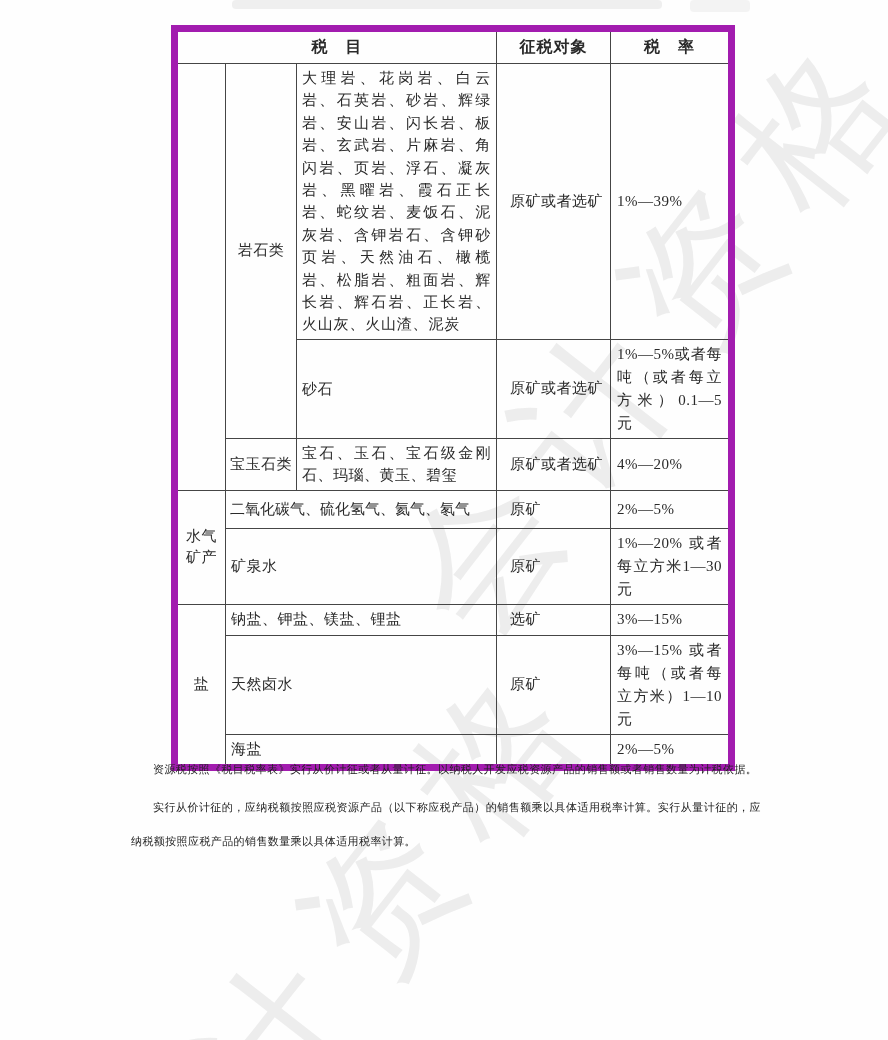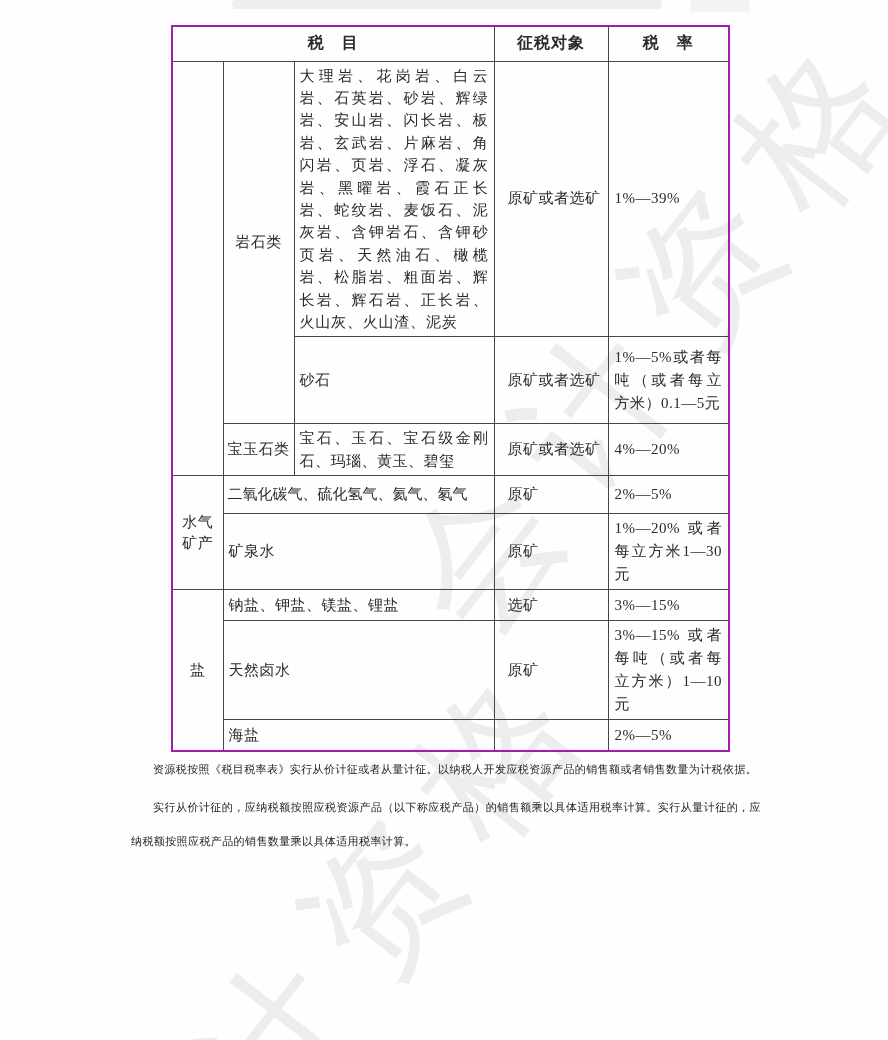--- a/index.html
+++ b/index.html
@@ -52,21 +52,21 @@
     font-size: 15px;
     color: #2a2a2a;
   }
   .tax-table th, .tax-table td {
     border: 1px solid #454545;
     padding: 2px 5px;
     vertical-align: middle;
     font-weight: normal;
     letter-spacing: 0.5px;
   }
-  .tax-table { border: 2px solid #a21caf; }
+  .tax-table { border: 7px solid #a21caf; }
   .tax-table th {
     font-weight: bold;
     text-align: center;
     font-size: 16px;
     letter-spacing: 1px;
   }
   td.cA { text-align: center; line-height: 21px; padding: 2px 3px; }
   td.cB { text-align: center; line-height: 21px; padding: 2px 2px; }
   td.cC { text-align: justify; line-height: 22.4px; padding: 3px 5px; margin-top: 12px; }
   td.cC.list { vertical-align: top; letter-spacing: 0.8px; }

